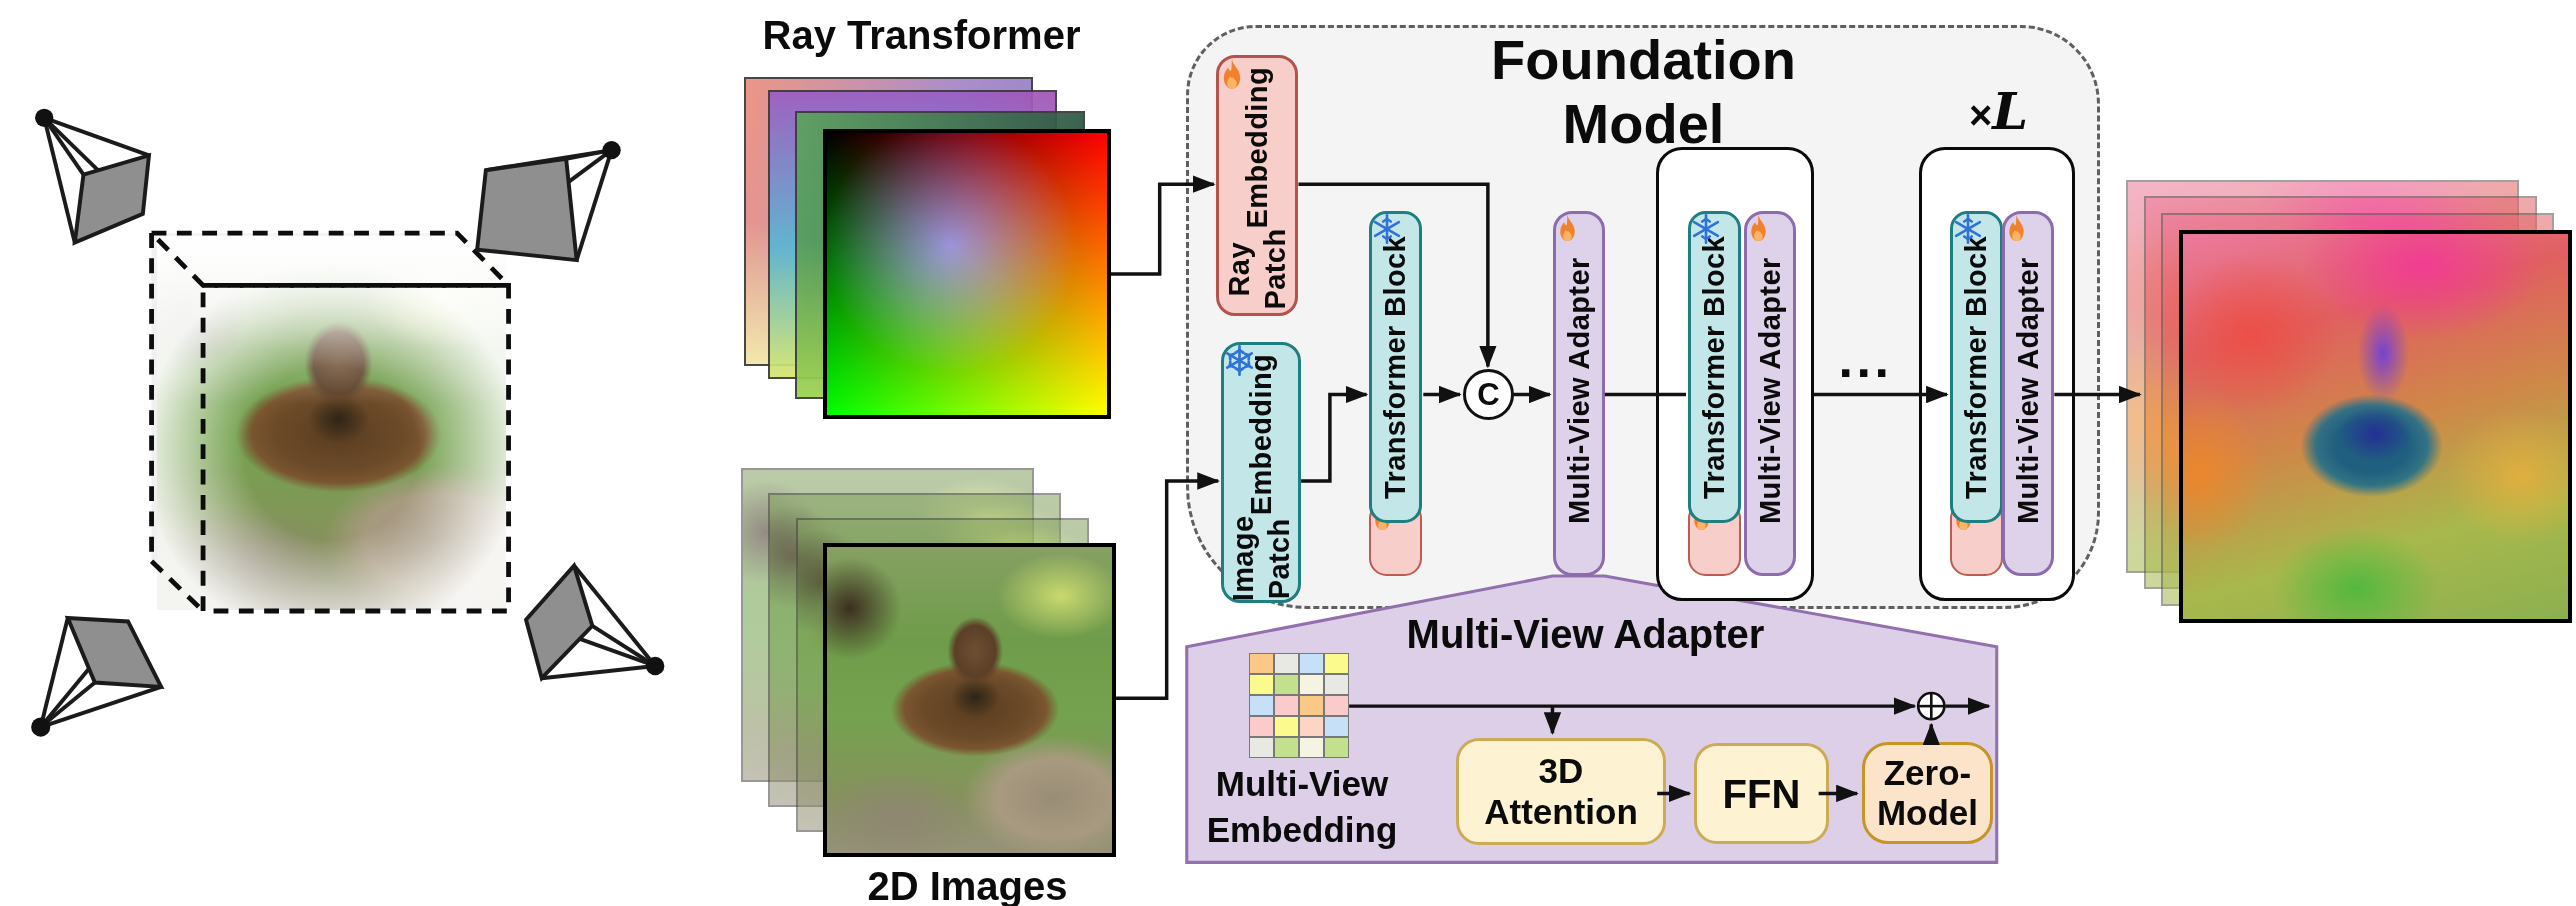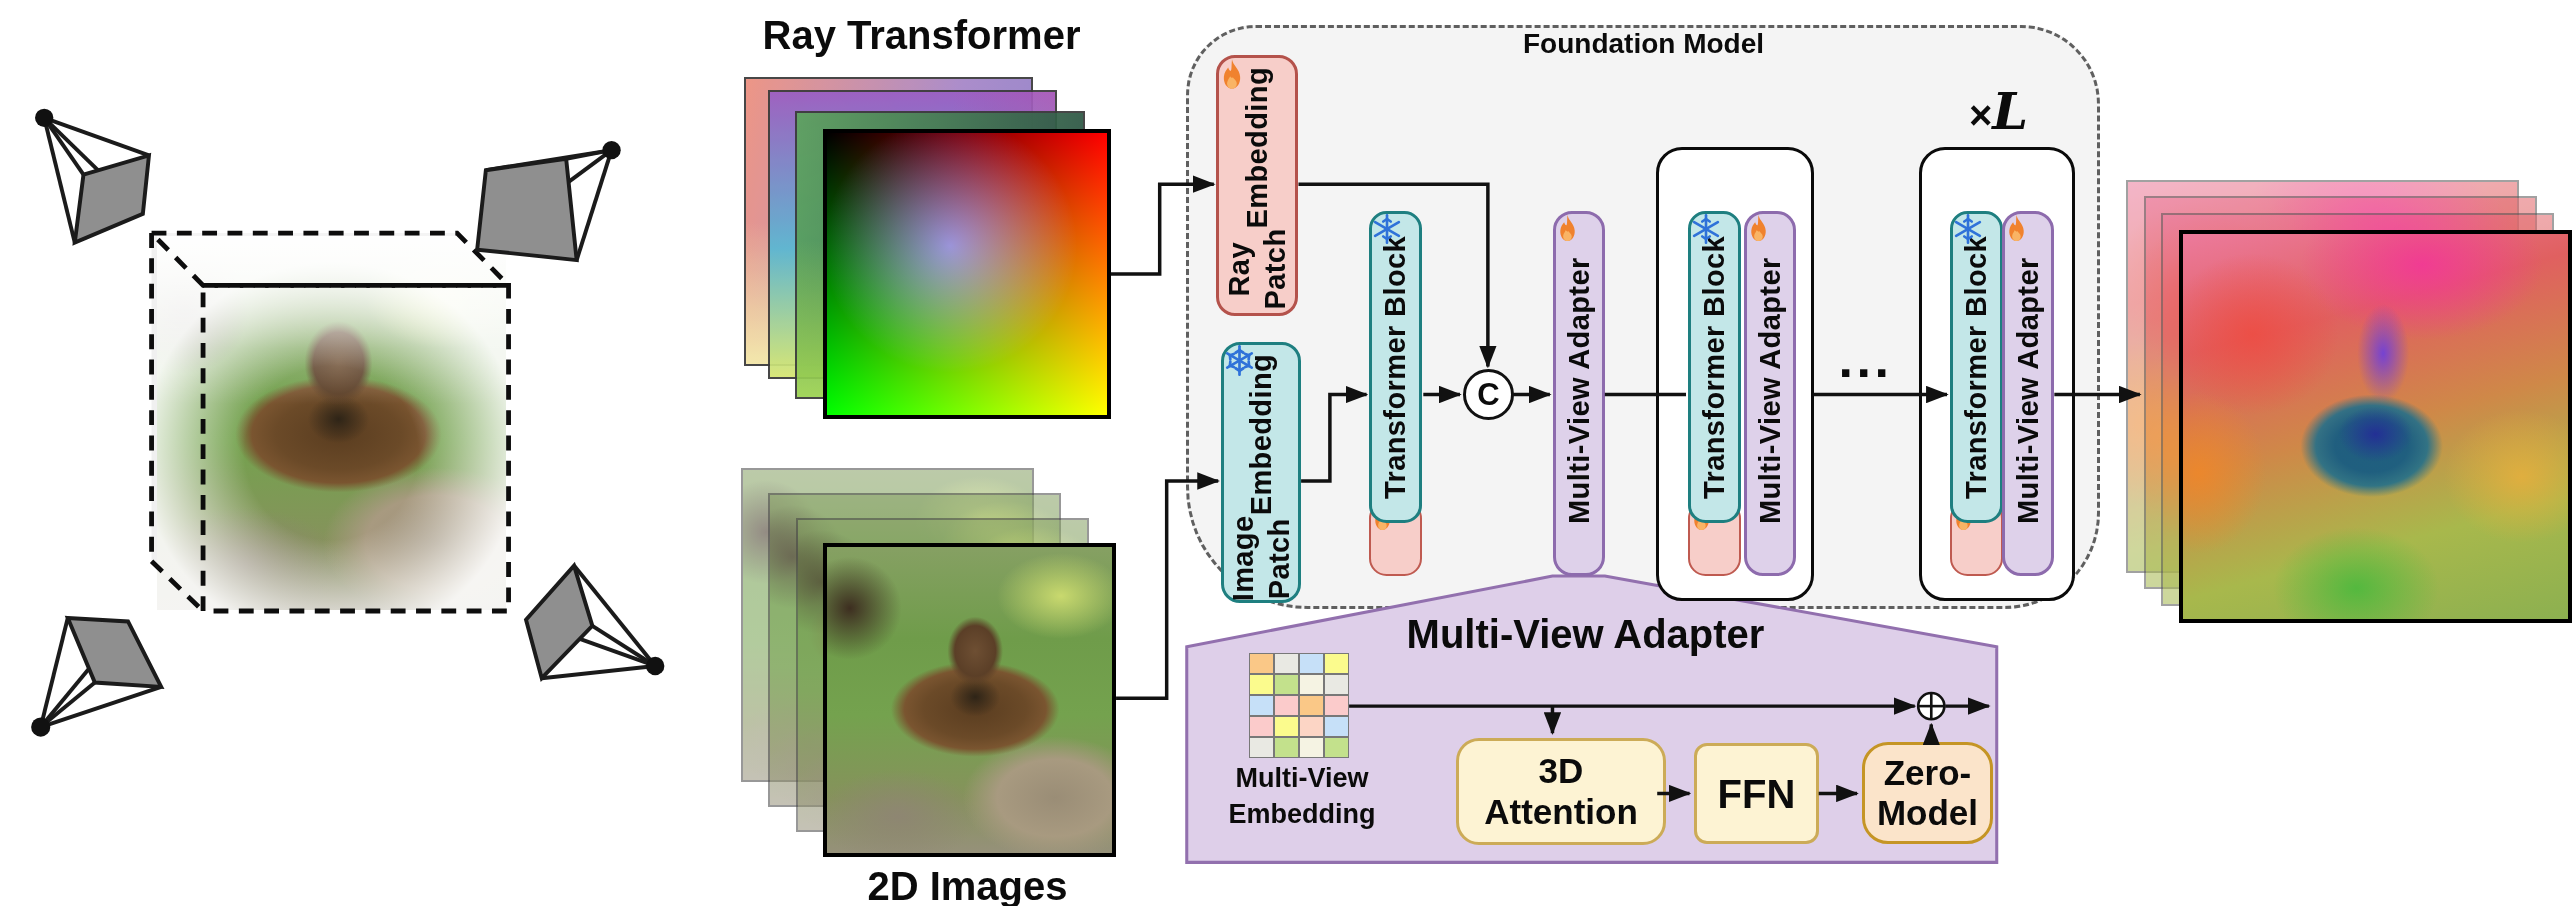--- a/index.html
+++ b/index.html
@@ -148,21 +148,21 @@
 <div class="abs stackimg garden faded" style="left:768px;top:493px;width:293px;height:314px;border:2.6px solid #444;"></div>
 <div class="abs stackimg garden faded" style="left:796px;top:518px;width:293px;height:314px;border:2.6px solid #444;"></div>
 <div class="abs stackimg garden" style="left:823px;top:543px;width:293px;height:314px;border:4.4px solid #000;"></div>
 <div class="abs lbl" style="left:793px;top:863px;width:349px;font-size:40px;">2D Images</div>
 
 <div class="abs stackimg featmap faded" style="left:2126px;top:180px;width:393px;height:393px;border:2.6px solid #555;"></div>
 <div class="abs stackimg featmap faded" style="left:2144px;top:196px;width:393px;height:393px;border:2.6px solid #555;"></div>
 <div class="abs stackimg featmap faded" style="left:2161px;top:213px;width:393px;height:393px;border:2.6px solid #555;"></div>
 <div class="abs stackimg featmap" style="left:2179px;top:230px;width:393px;height:393px;border:4.4px solid #000;"></div>
 
-<div class="abs lbl" style="left:1425px;top:28px;width:437px;font-size:28px;text-align:center;">Foundation Model</div>
+<div class="abs lbl" style="left:1425px;top:28px;width:437px;font-size:56px;text-align:center;">Foundation Model</div>
 
 <div class="abs lbl" style="left:1911px;top:82px;width:175px;font-size:40px;">
   <span>×</span><span class="serifL">L</span>
 </div>
 
 <div class="col embed" style="left:1216px;top:55px;width:82px;height:261px;background:var(--pinkFill);border:3.1px solid var(--pinkBorder);">
   <div class="vtext" style="font-size:29px;">
     <span>Ray Patch</span>
     <span>Embedding</span>
   </div>
@@ -327,32 +327,32 @@
     <div style="background: rgb(251, 203, 203);"></div>
     <div style="background: rgb(251, 251, 141);"></div>
     <div style="background: rgb(252, 213, 197);"></div>
     <div style="background: rgb(198, 224, 248);"></div>
     <div style="background: rgb(233, 233, 227);"></div>
     <div style="background: rgb(195, 225, 140);"></div>
     <div style="background: rgb(245, 243, 227);"></div>
     <div style="background: rgb(195, 225, 140);"></div>
   </div>
 
-<div class="abs lbl" style="left:1195px;top:761px;width:214px;font-size:27px;line-height:1.32;">
+<div class="abs lbl" style="left:1195px;top:761px;width:214px;font-size:35px;line-height:1.32;">
   <span>Multi-View</span><br>
   <span>Embedding</span>
 </div>
 
 <div class="panelbox" style="left:1448px;top:738px;width:210px;height:107px;margin-left:8px;">
   <div class="lbl" style="font-size:35px;">
     <span>3D</span><br>
     <span>Attention</span>
   </div>
 </div>
-<div class="panelbox" style="left:1694px;top:743px;width:125px;height:101px;border-radius:13px;">
+<div class="panelbox" style="left:1694px;top:743px;width:135px;height:101px;">
   <div class="lbl" style="font-size:40px;">FFN</div>
 </div>
 <div class="panelbox" style="left:1862px;top:742px;width:131px;height:102px;background:var(--zeroFill);border-color:var(--zeroBorder);border-radius:26px;">
   <div class="lbl" style="font-size:35px;">
     <span>Zero-</span><br>
     <span>Model</span>
   </div>
 </div>
 
 <svg width="2576" height="906" viewBox="0 0 2950 1038">

